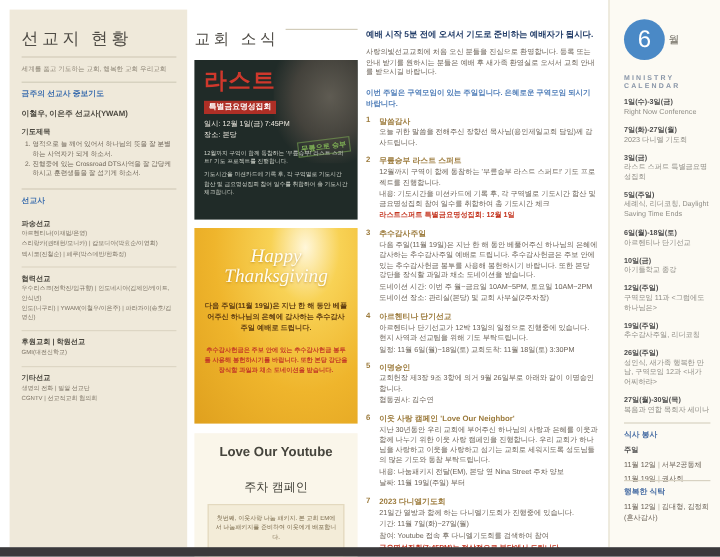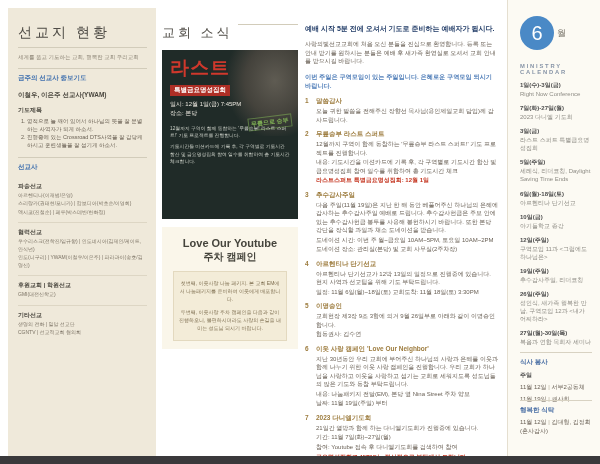--- a/index.html
+++ b/index.html
@@ -22,37 +22,37 @@
   .m-group { border-top:1px solid #ddd6c4; padding:5px 0 6px; }
   .m-group:first-child { border-top:none; }
   .g-title { font-size:6px; font-weight:bold; color:#4a473f; }
   .g-line { font-size:5px; color:#7b7264; line-height:1.5; margin-top:1px; }
 
   
   .col-news { width:136px; flex:none; margin:8px 0 0 6px; padding-top:16px; }
   .n-titlerow { display:flex; align-items:flex-start; gap:5px; }
   .n-title { font-size:13px; letter-spacing:3px; color:#4f4c46; white-space:nowrap; }
   .n-titlerow .rule { flex:1; height:1px; background:#d2ccba; }
-  .poster1 { margin-top:8px; height:169px; background:#202b28; position:relative; padding:9px 8px 7px; overflow:hidden; }
+  .poster1 { margin-top:8px; height:133px; background:#202b28; position:relative; padding:9px 8px 7px; overflow:hidden; }
   .hands { position:absolute; right:-8px; top:-6px; width:78px; height:92px;
            background:radial-gradient(ellipse at 60% 40%, #6a645a 0%, #4a463f 45%, rgba(32,43,40,0) 75%); opacity:.85; }
   .p1-big { position:relative; font-size:19px; line-height:.98; font-weight:bold; color:#cf382c; letter-spacing:1px; }
   .p1-banner { position:relative; display:inline-block; background:#ae2f26; color:#fff; font-size:6.5px; font-weight:bold; padding:1px 4px; margin-top:3px; }
   .p1-meta { position:relative; font-size:6px; color:#e9e6dd; margin-top:4px; line-height:1.5; }
   .p1-badge { position:absolute; right:6px; top:66px; color:#7fb055; font-size:6px; font-weight:bold; transform:rotate(-7deg); border:1px solid rgba(127,176,85,.55); padding:1px 2px; }
   .p1-body { position:relative; margin-top:7px; font-size:4.8px; color:#cdd2c9; line-height:1.55; }
   .p1-body + .p1-body { margin-top:4px; }
   .poster2 { margin-top:7px; height:163px; padding:16px 8px 0; text-align:center;
              background:radial-gradient(ellipse at 68% 10%, #fff7da 0%, #f8d255 22%, #efb52c 58%, #dfa01e 100%); }
   .p2-script { font-family:"Liberation Serif",serif; font-style:italic; font-size:16px; line-height:1.05; color:#fffdf2; text-shadow:0 1px 2px rgba(160,105,0,.55); }
   .p2-body { margin-top:12px; font-size:6px; font-weight:bold; color:#5e3c11; line-height:1.55; }
   .p2-red { margin-top:9px; font-size:5.2px; font-weight:bold; color:#c43a26; line-height:1.55; }
   .campaign { margin-top:8px; background:#faf6ea; padding:10px 5px 8px; text-align:center; }
   .c-en { font-size:11px; font-weight:bold; color:#45443c; }
-  .c-ko { font-size:10px; font-weight:bold; color:#45443c; margin-top:1px; }
+  .c-ko { font-size:10px; font-weight:normal; color:#45443c; margin-top:16px; }
   .c-panel { margin:7px 6px 0; background:#f3ecd8; border:1px solid #e3d9bf; padding:7px 5px 8px; font-size:5px; color:#7c6c4e; line-height:1.6; }
   .c-panel p + p { margin-top:5px; }
 
   
   .col-main { width:196px; flex:none; margin:8px 0 0 7px; padding:16px 3px 0 0; }
   .lead { font-size:7px; font-weight:bold; color:#1f3a66; }
   .welcome { font-size:6px; color:#6a6156; line-height:1.45; margin-top:6px; }
   .notice { font-size:6.2px; font-weight:bold; color:#4f7db8; margin-top:7px; }
   .item { display:flex; margin-top:6px; }
   .num { width:11px; flex:none; font-size:6.5px; font-weight:bold; color:#9d7c3e; }
@@ -138,20 +138,26 @@
         <div class="p1-banner">특별금요명성집회</div>
         <div class="p1-meta">
           <div>일시: 12월 1일(금) 7:45PM</div>
           <div>장소: 본당</div>
         </div>
         <div class="p1-badge">무릎으로 승부</div>
         <div class="p1-body">12월까지 구역이 함께 동참하는 '무릎승부! 라스트 스퍼트!' 기도 프로젝트를 진행합니다.</div>
         <div class="p1-body">기도시간을 미션카드에 기록 후, 각 구역별로 기도시간 합산 및 금요명성집회 참여 일수를 취합하여 총 기도시간 체크합니다.</div>
       </div>
 
+      <div class="poster2">
+        <div class="p2-script">Happy</div>
+        <div class="p2-script">Thanksgiving</div>
+        <div class="p2-body">다음 주일(11월 19일)은 지난 한 해 동안 베풀어주신 하나님의 은혜에 감사하는 추수감사주일 예배로 드립니다.</div>
+        <div class="p2-red">추수감사헌금은 주보 안에 있는 추수감사헌금 봉투를 사용해 봉헌하시기를 바랍니다. 또한 본당 강단을 장식할 과일과 채소 도네이션을 받습니다.</div>
+      </div>
 
       <div class="campaign">
         <div class="c-en">Love Our Youtube</div>
         <div class="c-ko">주차 캠페인</div>
         <div class="c-panel">
           <p>첫번째, 이웃사랑 나눔 패키지. 본 교회 EM에서 나눔패키지를 준비하여 이웃에게 배포합니다.</p>
           <p>두번째, 이웃사랑 주차 캠페인을 다음과 같이 진행하오니, 불편하시더라도 사랑의 손길을 내미는 성도님 되시기 바랍니다.</p>
 
         </div>
       </div>

